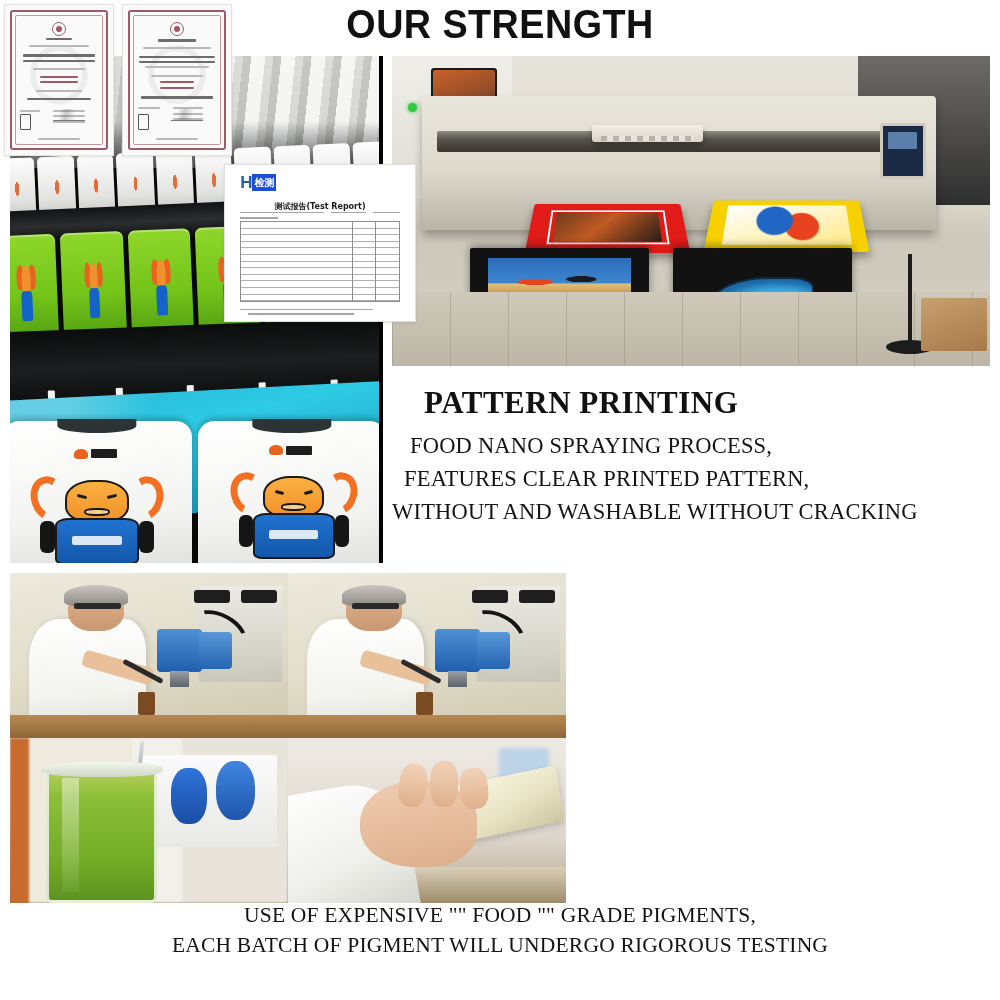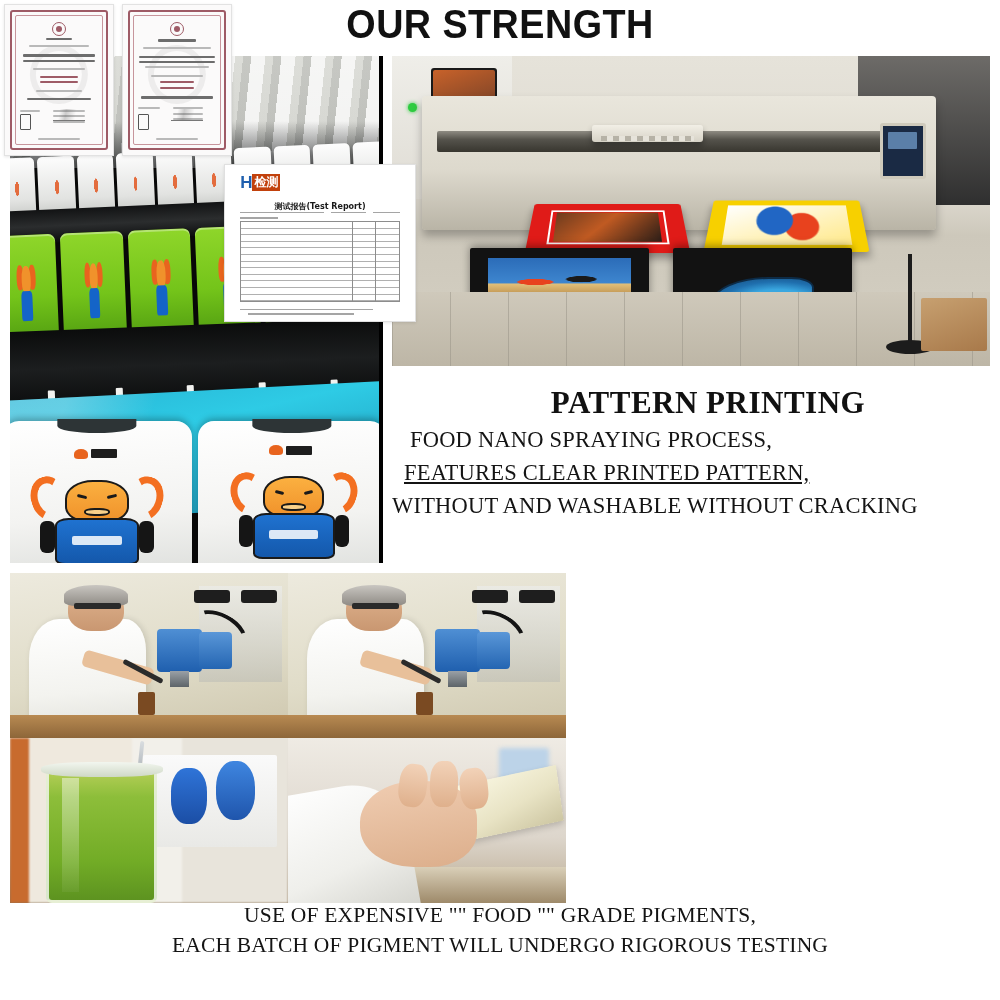--- a/index.html
+++ b/index.html
@@ -260,28 +260,28 @@
   }
   .dtg-stand{ position:absolute; right:13%; bottom:6%; width:4px; height:30%; background:#1c1c1c;}
   .dtg-stand:after{ content:""; position:absolute; left:-22px; bottom:-7px; width:48px; height:14px; background:#1c1c1c; border-radius:50%;}
   .dtg-box{ position:absolute; right:0.5%; bottom:5%; width:11%; height:17%;
     background: linear-gradient(160deg,#c7a070,#a8794a); border-radius:2px;}
 
   
   #pattern-text { position:absolute; left:392px; top:385px; width: 600px; }
   .pattern-heading {
     font-size: 31px; font-weight: 700; color:#111;
-    letter-spacing: 0.5px; margin-left: 32px; margin-bottom: 2px; text-align: center;
+    letter-spacing: 0.5px; margin-left: 32px; margin-bottom: 8px;
   }
   .pattern-line {
     font-size: 22.5px; color:#141414; line-height: 33px; letter-spacing:.2px;
     white-space: nowrap;
   }
   .pattern-line.indent { margin-left: 18px; }
-  .pattern-line.indent2 { margin-left: 12px; text-decoration: underline; }
+  .pattern-line.indent2 { margin-left: 12px; }
 
   
   #panel-lab { left: 10px; top: 573px; width: 556px; height: 330px; }
   .lab-grid { position:absolute; inset:0; display:grid;
     grid-template-columns: 1fr 1fr; grid-template-rows: 1fr 1fr; }
   .lab-cell { position:relative; overflow:hidden; }
 
   .lab-tech { background: linear-gradient(180deg,#e6e2cf 0%, #ddd8c2 45%, #c8c0a3 100%); }
   .lab-tech .backwall{ position:absolute; inset:0;
     background: linear-gradient(170deg,#edeade 0%, #e0dcc8 55%, #cdc6ad 100%); }
@@ -511,21 +511,21 @@
     background: repeating-linear-gradient(180deg,#b5b5b5 0 1px, rgba(0,0,0,0) 1px 4px);
   }
 
   
   .report-h { border:1px solid #e0e0e0; background:#ffffff; box-shadow:0 1px 3px rgba(0,0,0,.10); }
   .h-logo{
     position:absolute; left:8%; top:6%;
     font-family:"Liberation Sans","DejaVu Sans",sans-serif;
     font-weight:700; font-size:17px; color:#1f5fae; line-height:17px;
   }
-  .h-logo b{ display:inline-block; background:#c2410c; color:#fff; font-size:12px; padding:0 2px; vertical-align:top;}
+  .h-logo b{ display:inline-block; background:#1d4ed8; color:#fff; font-size:10px; padding:0 2px; vertical-align:top;}
   .report-h .h-title{
     position:absolute; left:0; top:23%; width:100%; text-align:center;
     font-size:8px; font-weight:700; color:#1a1a1a;
     font-family:"DejaVu Sans","Liberation Sans",sans-serif;
   }
   .report-h .ln{ position:absolute; height:1.5px; background:#a5a5a5; }
   .report-h .grid{
     position:absolute; left:8%; top:36%; width:84%; height:52%;
     border:1px solid #8d8d8d;
     background:

